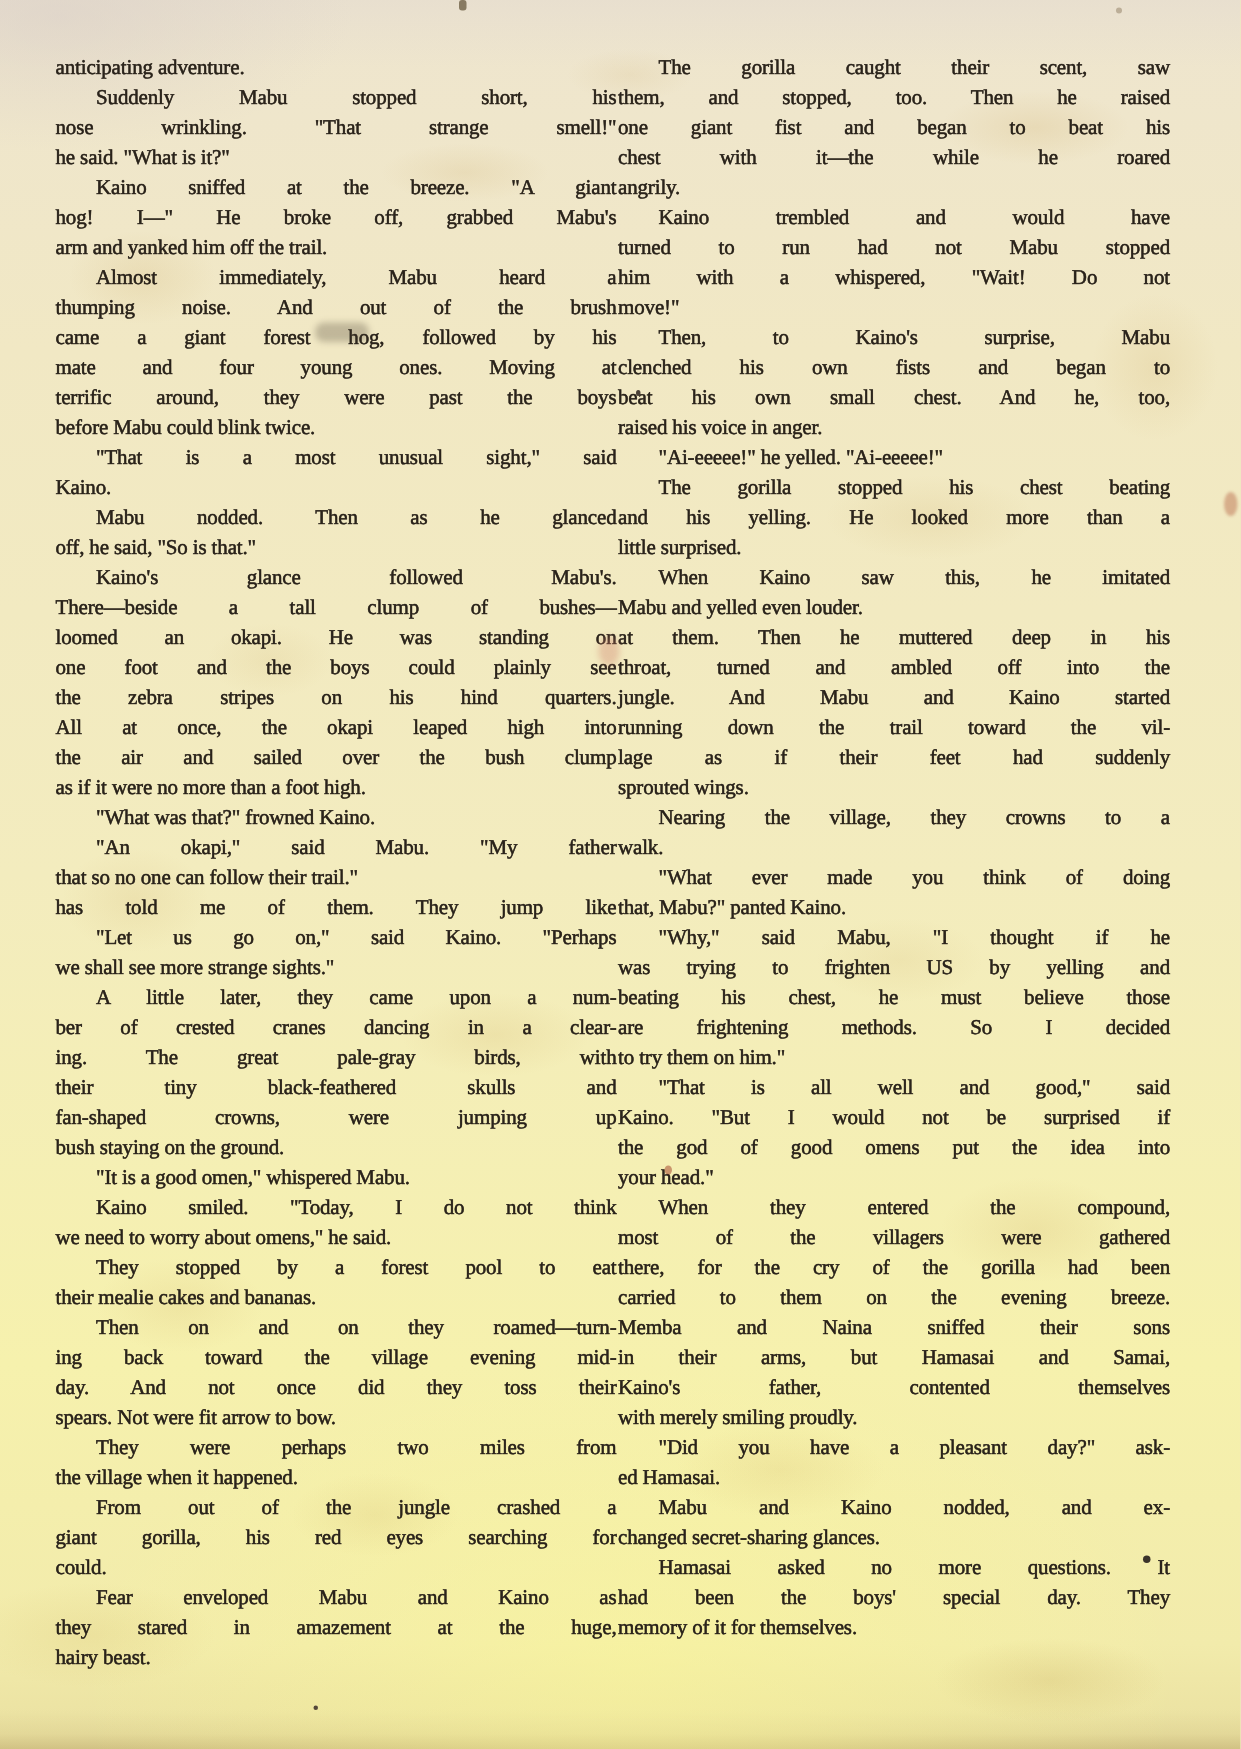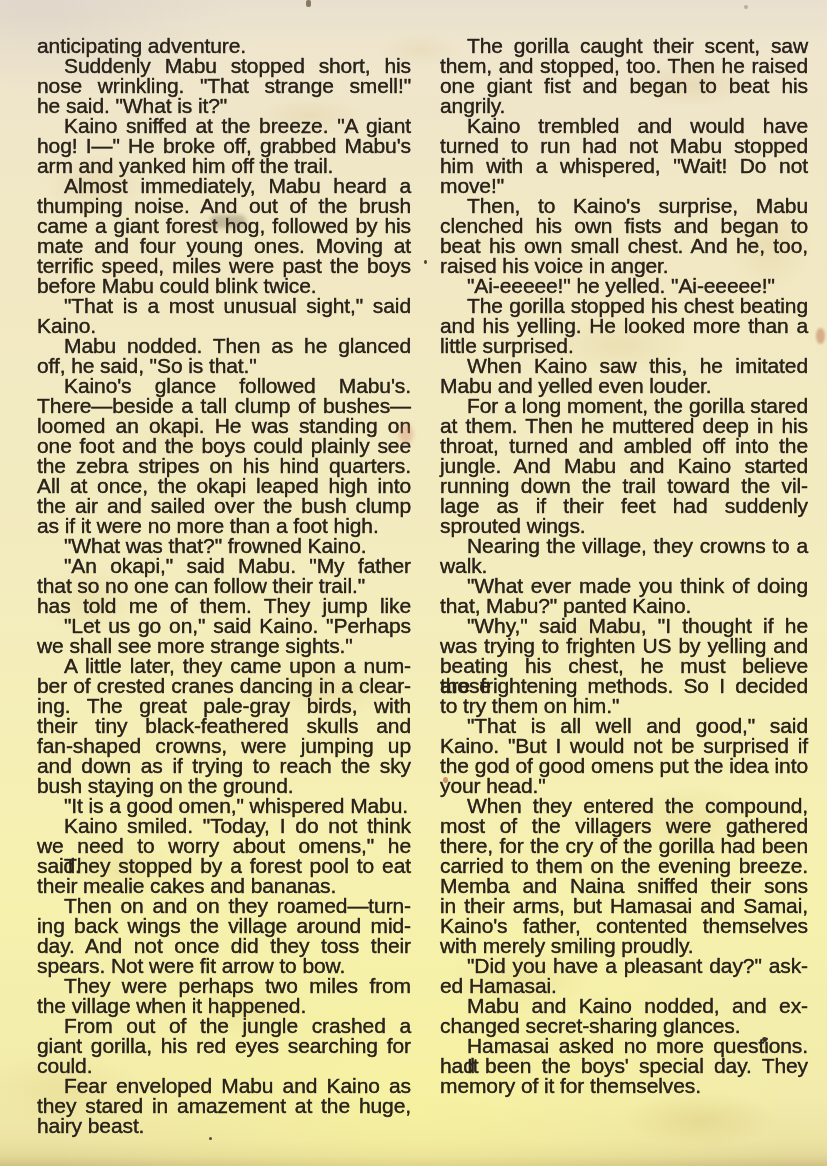--- a/index.html
+++ b/index.html
@@ -29,26 +29,27 @@
       radial-gradient(ellipse 80px 40px at 600px 640px, rgba(190,150,70,.10), transparent 70%),
       radial-gradient(ellipse 60px 25px at 420px 50px,  rgba(190,150,70,.10), transparent 70%),
       radial-gradient(ellipse 120px 50px at 60px 1090px,rgba(200,170,80,.15), transparent 70%),
       radial-gradient(ellipse 500px 280px at 420px 1110px, rgba(252,250,150,.45), transparent 75%),
       radial-gradient(ellipse 260px 120px at 40px 10px, rgba(216,205,198,.5), transparent 75%),
       linear-gradient(180deg, rgba(225,216,206,.45) 0, rgba(225,216,206,0) 45px),
       linear-gradient(0deg, rgba(185,165,105,.5) 0, rgba(185,165,105,.15) 10px, rgba(185,165,105,0) 26px);
   }
   .col{
     position:absolute;top:36px;color:#2a231b;
-    font-size:21px;line-height:20px;letter-spacing:-0.1px;
+    font-size:14px;line-height:20px;letter-spacing:-0.1px;
     -webkit-text-stroke:0.35px rgba(42,35,27,.85);
     text-shadow:0 0 .4px rgba(42,35,27,.6);
+    font-family:Liberation Serif, serif;
   }
   #col-left{left:37px;width:374px;}
-  #col-right{left:440px;width:368px;}
+  #col-right{left:412px;width:368px;}
   .line{height:20px;text-align:justify;text-align-last:justify;}
   .line.last{text-align-last:left;}
   .line.indent{padding-left:27px;}
   .speck{position:absolute;border-radius:50%;pointer-events:none;}
   .s1{left:306px;top:0;width:5px;height:7px;background:#77694f;border-radius:2px;opacity:.85;}
   .s2{left:424px;top:260px;width:3px;height:4px;background:#4a4036;}
   .s3{left:762px;top:1037px;width:5px;height:5px;background:#3b332a;}
   .s4{left:209px;top:1137px;width:3px;height:3px;background:#55483a;}
   .s5{left:210px;top:215px;width:36px;height:13px;background:rgba(70,58,44,.28);filter:blur(2px);border-radius:6px;}
   .s6{left:399px;top:424px;width:14px;height:20px;background:rgba(205,125,105,.35);filter:blur(2px);}
@@ -66,21 +67,21 @@
       <div class="line indent">Suddenly Mabu stopped short, his</div>
       <div class="line">nose wrinkling. "That strange smell!"</div>
       <div class="line last">he said. "What is it?"</div>
       <div class="line indent">Kaino sniffed at the breeze. "A giant</div>
       <div class="line">hog! I—" He broke off, grabbed Mabu's</div>
       <div class="line last">arm and yanked him off the trail.</div>
       <div class="line indent">Almost immediately, Mabu heard a</div>
       <div class="line">thumping noise. And out of the brush</div>
       <div class="line">came a giant forest hog, followed by his</div>
       <div class="line">mate and four young ones. Moving at</div>
-      <div class="line">terrific speed, miles were past the boys</div>
+      <div class="line">terrific around, they were past the boys</div>
       <div class="line last">before Mabu could blink twice.</div>
       <div class="line indent">"That is a most unusual sight," said</div>
       <div class="line last">Kaino.</div>
       <div class="line indent">Mabu nodded. Then as he glanced</div>
       <div class="line last">off, he said, "So is that."</div>
       <div class="line indent">Kaino's glance followed Mabu's.</div>
       <div class="line">There—beside a tall clump of bushes—</div>
       <div class="line">loomed an okapi. He was standing on</div>
       <div class="line">one foot and the boys could plainly see</div>
       <div class="line">the zebra stripes on his hind quarters.</div>
@@ -91,60 +92,59 @@
       <div class="line indent">"An okapi," said Mabu. "My father</div>
       <div class="line last">that so no one can follow their trail."</div>
       <div class="line">has told me of them. They jump like</div>
       <div class="line indent">"Let us go on," said Kaino. "Perhaps</div>
       <div class="line last">we shall see more strange sights."</div>
       <div class="line indent">A little later, they came upon a num-</div>
       <div class="line">ber of crested cranes dancing in a clear-</div>
       <div class="line">ing. The great pale-gray birds, with</div>
       <div class="line">their tiny black-feathered skulls and</div>
       <div class="line">fan-shaped crowns, were jumping up</div>
-      <div class="line">and down as if trying to reach the sky</div>
       <div class="line last">bush staying on the ground.</div>
       <div class="line indent last">"It is a good omen," whispered Mabu.</div>
       <div class="line indent">Kaino smiled. "Today, I do not think</div>
       <div class="line last">we need to worry about omens," he said.</div>
       <div class="line indent">They stopped by a forest pool to eat</div>
       <div class="line last">their mealie cakes and bananas.</div>
       <div class="line indent">Then on and on they roamed—turn-</div>
-      <div class="line">ing back wings the village around mid-</div>
+      <div class="line">ing back toward the village evening mid-</div>
       <div class="line">day. And not once did they toss their</div>
       <div class="line last">spears. Not were fit arrow to bow.</div>
       <div class="line indent">They were perhaps two miles from</div>
       <div class="line last">the village when it happened.</div>
       <div class="line indent">From out of the jungle crashed a</div>
       <div class="line">giant gorilla, his red eyes searching for</div>
       <div class="line last">could.</div>
       <div class="line indent">Fear enveloped Mabu and Kaino as</div>
       <div class="line">they stared in amazement at the huge,</div>
       <div class="line last">hairy beast.</div>
     </div>
   <div class="col" id="col-right">
       <div class="line indent">The gorilla caught their scent, saw</div>
       <div class="line">them, and stopped, too. Then he raised</div>
       <div class="line">one giant fist and began to beat his</div>
+      <div class="line">chest with it—the while he roared</div>
       <div class="line last">angrily.</div>
       <div class="line indent">Kaino trembled and would have</div>
       <div class="line">turned to run had not Mabu stopped</div>
       <div class="line">him with a whispered, "Wait! Do not</div>
       <div class="line last">move!"</div>
       <div class="line indent">Then, to Kaino's surprise, Mabu</div>
       <div class="line">clenched his own fists and began to</div>
       <div class="line">beat his own small chest. And he, too,</div>
       <div class="line last">raised his voice in anger.</div>
       <div class="line indent last">"Ai-eeeee!" he yelled. "Ai-eeeee!"</div>
       <div class="line indent">The gorilla stopped his chest beating</div>
       <div class="line">and his yelling. He looked more than a</div>
       <div class="line last">little surprised.</div>
       <div class="line indent">When Kaino saw this, he imitated</div>
       <div class="line last">Mabu and yelled even louder.</div>
-      <div class="line indent">For a long moment, the gorilla stared</div>
       <div class="line">at them. Then he muttered deep in his</div>
       <div class="line">throat, turned and ambled off into the</div>
       <div class="line">jungle. And Mabu and Kaino started</div>
       <div class="line">running down the trail toward the vil-</div>
       <div class="line">lage as if their feet had suddenly</div>
       <div class="line last">sprouted wings.</div>
       <div class="line indent">Nearing the village, they crowns to a</div>
       <div class="line last">walk.</div>
       <div class="line indent">"What ever made you think of doing</div>
       <div class="line last">that, Mabu?" panted Kaino.</div>

